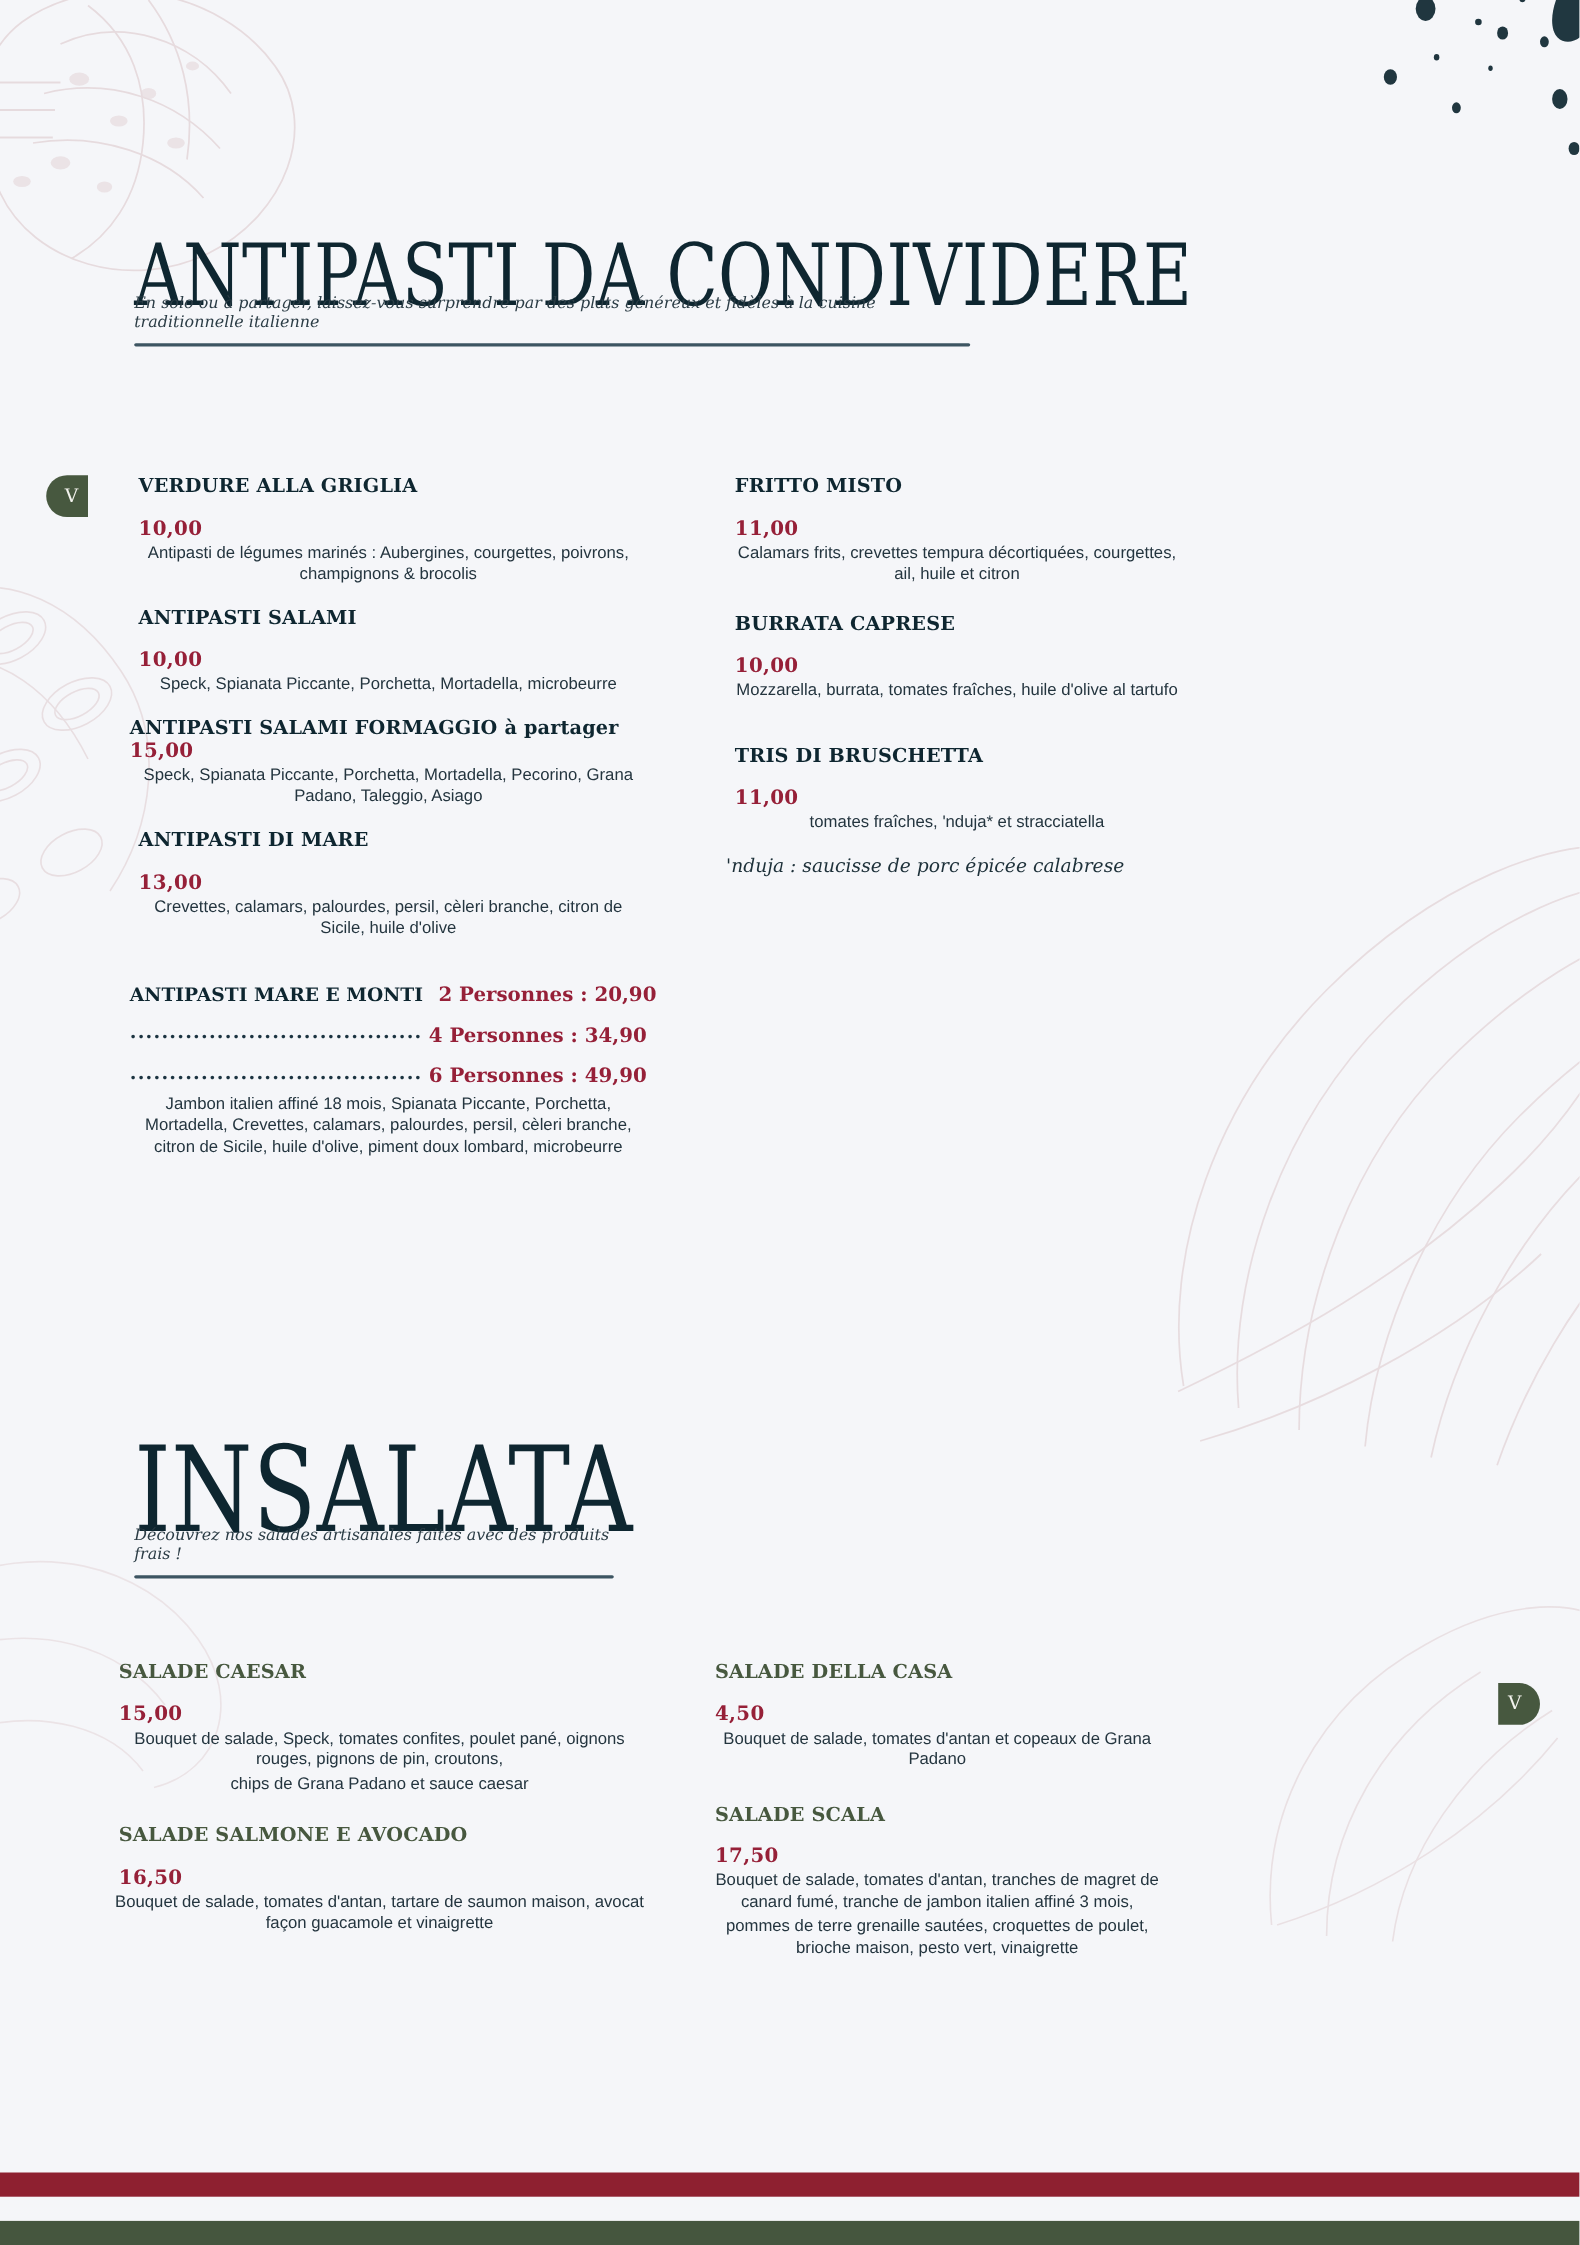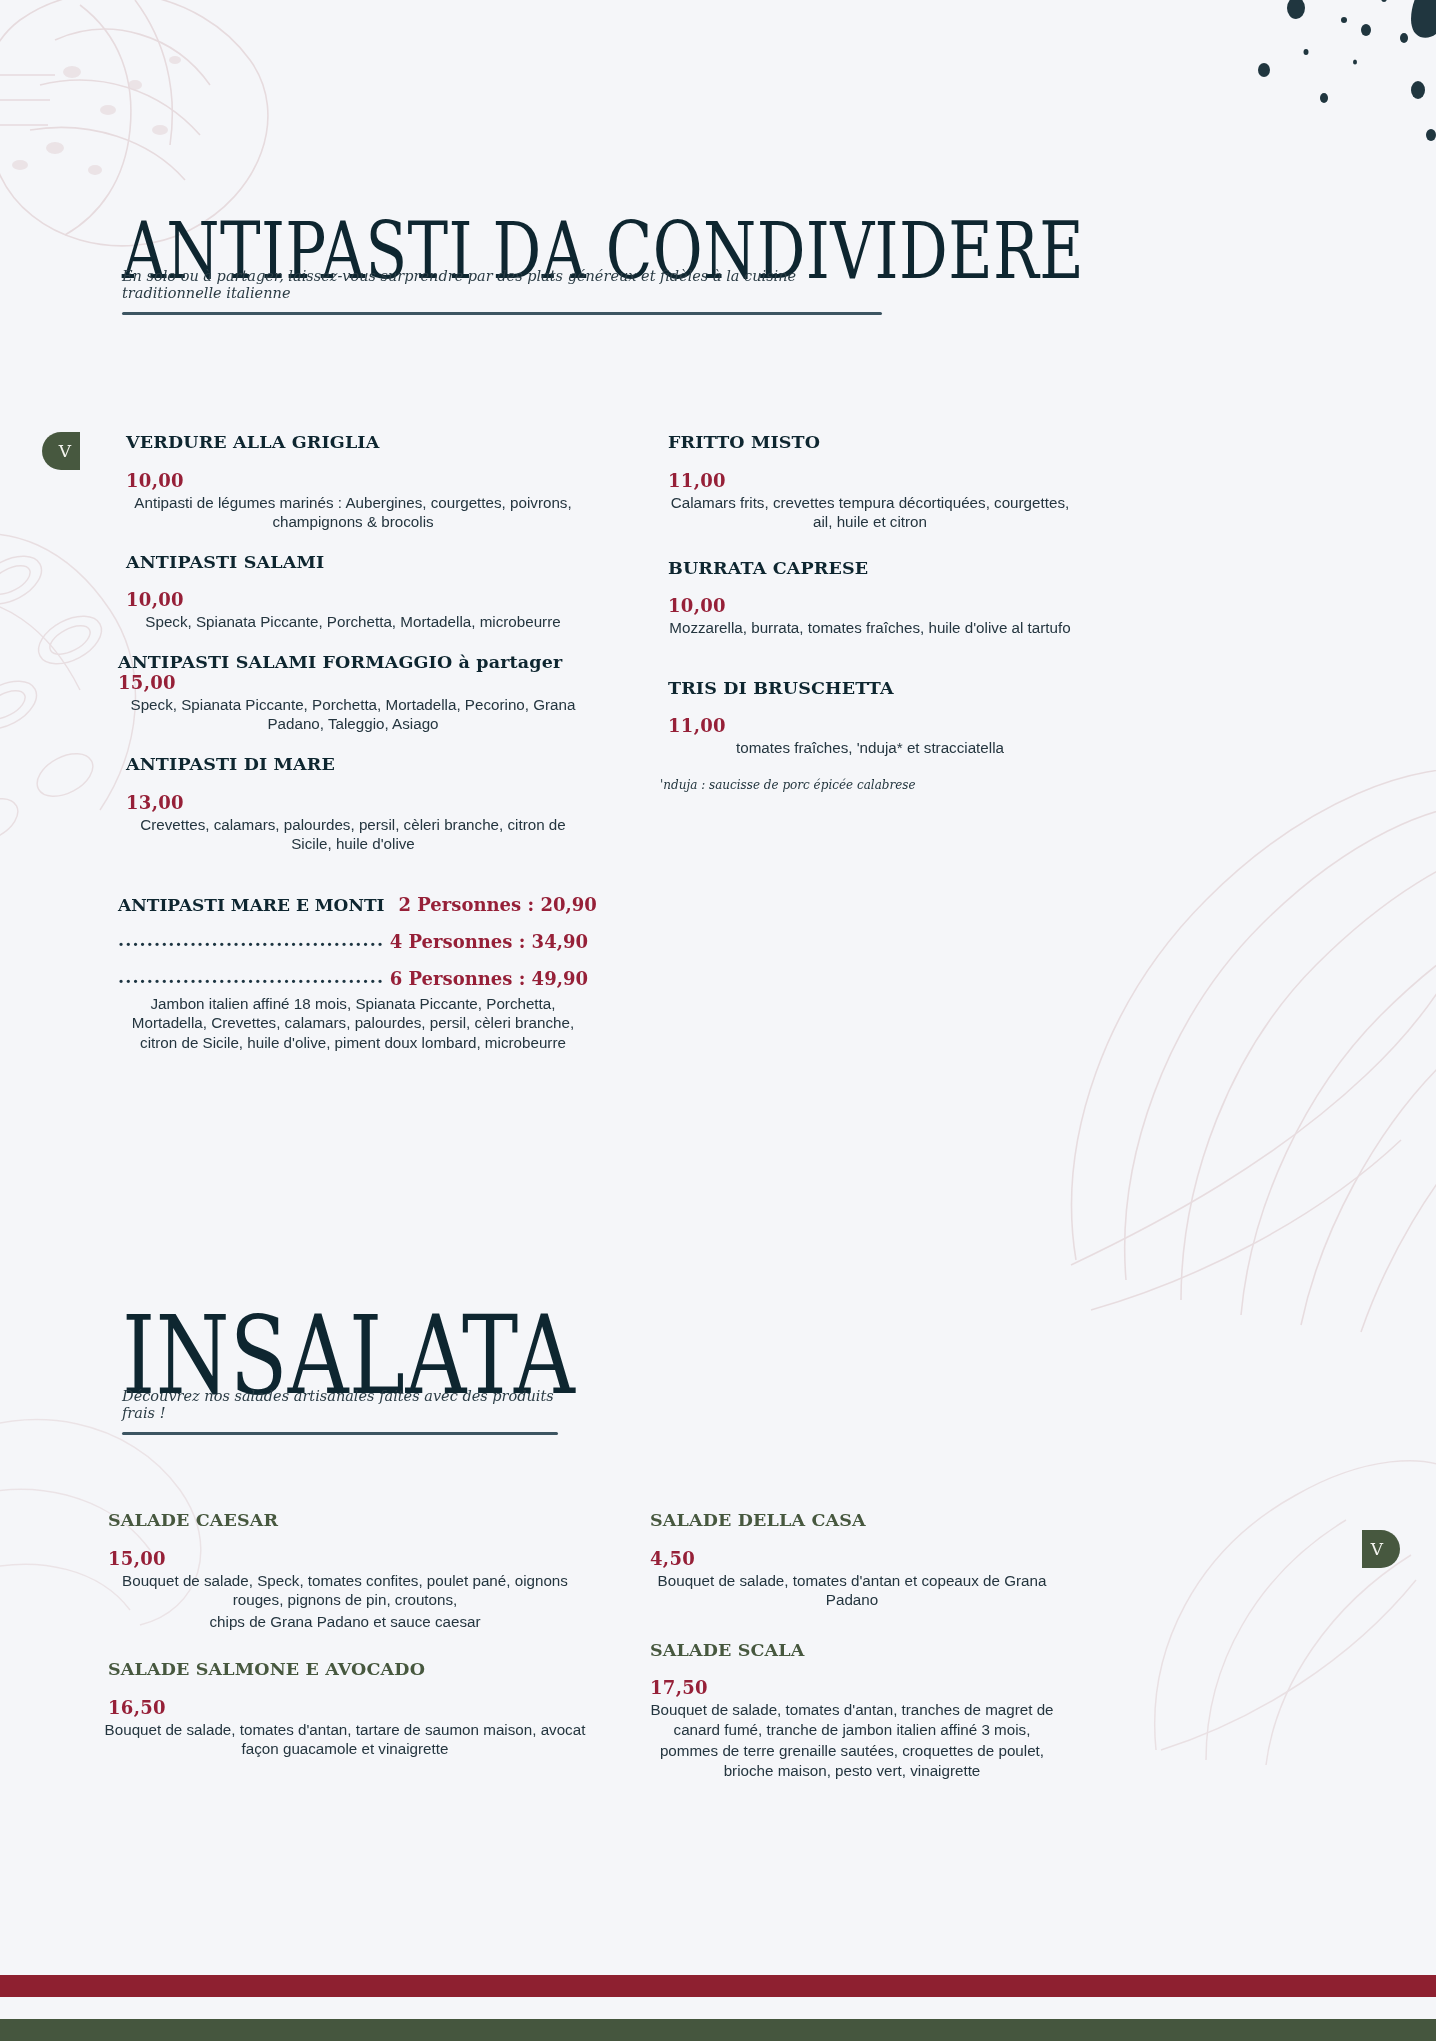--- a/index.html
+++ b/index.html
@@ -90,21 +90,21 @@
     font-size:15.2px;
     line-height:1.29;
     color:#24353f;
     margin-top:2px;
     max-width:100%;
     text-align:center;
   }
   .note{
     font-family:"DejaVu Serif", serif;
     font-style:italic;
-    font-size:12px;
+    font-size:17px;
     color:#1d3039;
     margin-top:16px;
   }
 
   
   .mp-row{display:flex;align-items:baseline;white-space:nowrap;}
   .mp-row .nm{font-family:"DejaVu Serif",serif;font-weight:700;font-size:17px;color:#0e2630;}
   .mp-row .pr{font-family:"DejaVu Serif",serif;font-weight:700;font-size:18px;color:#962038;margin-top:16px;}
 
   

